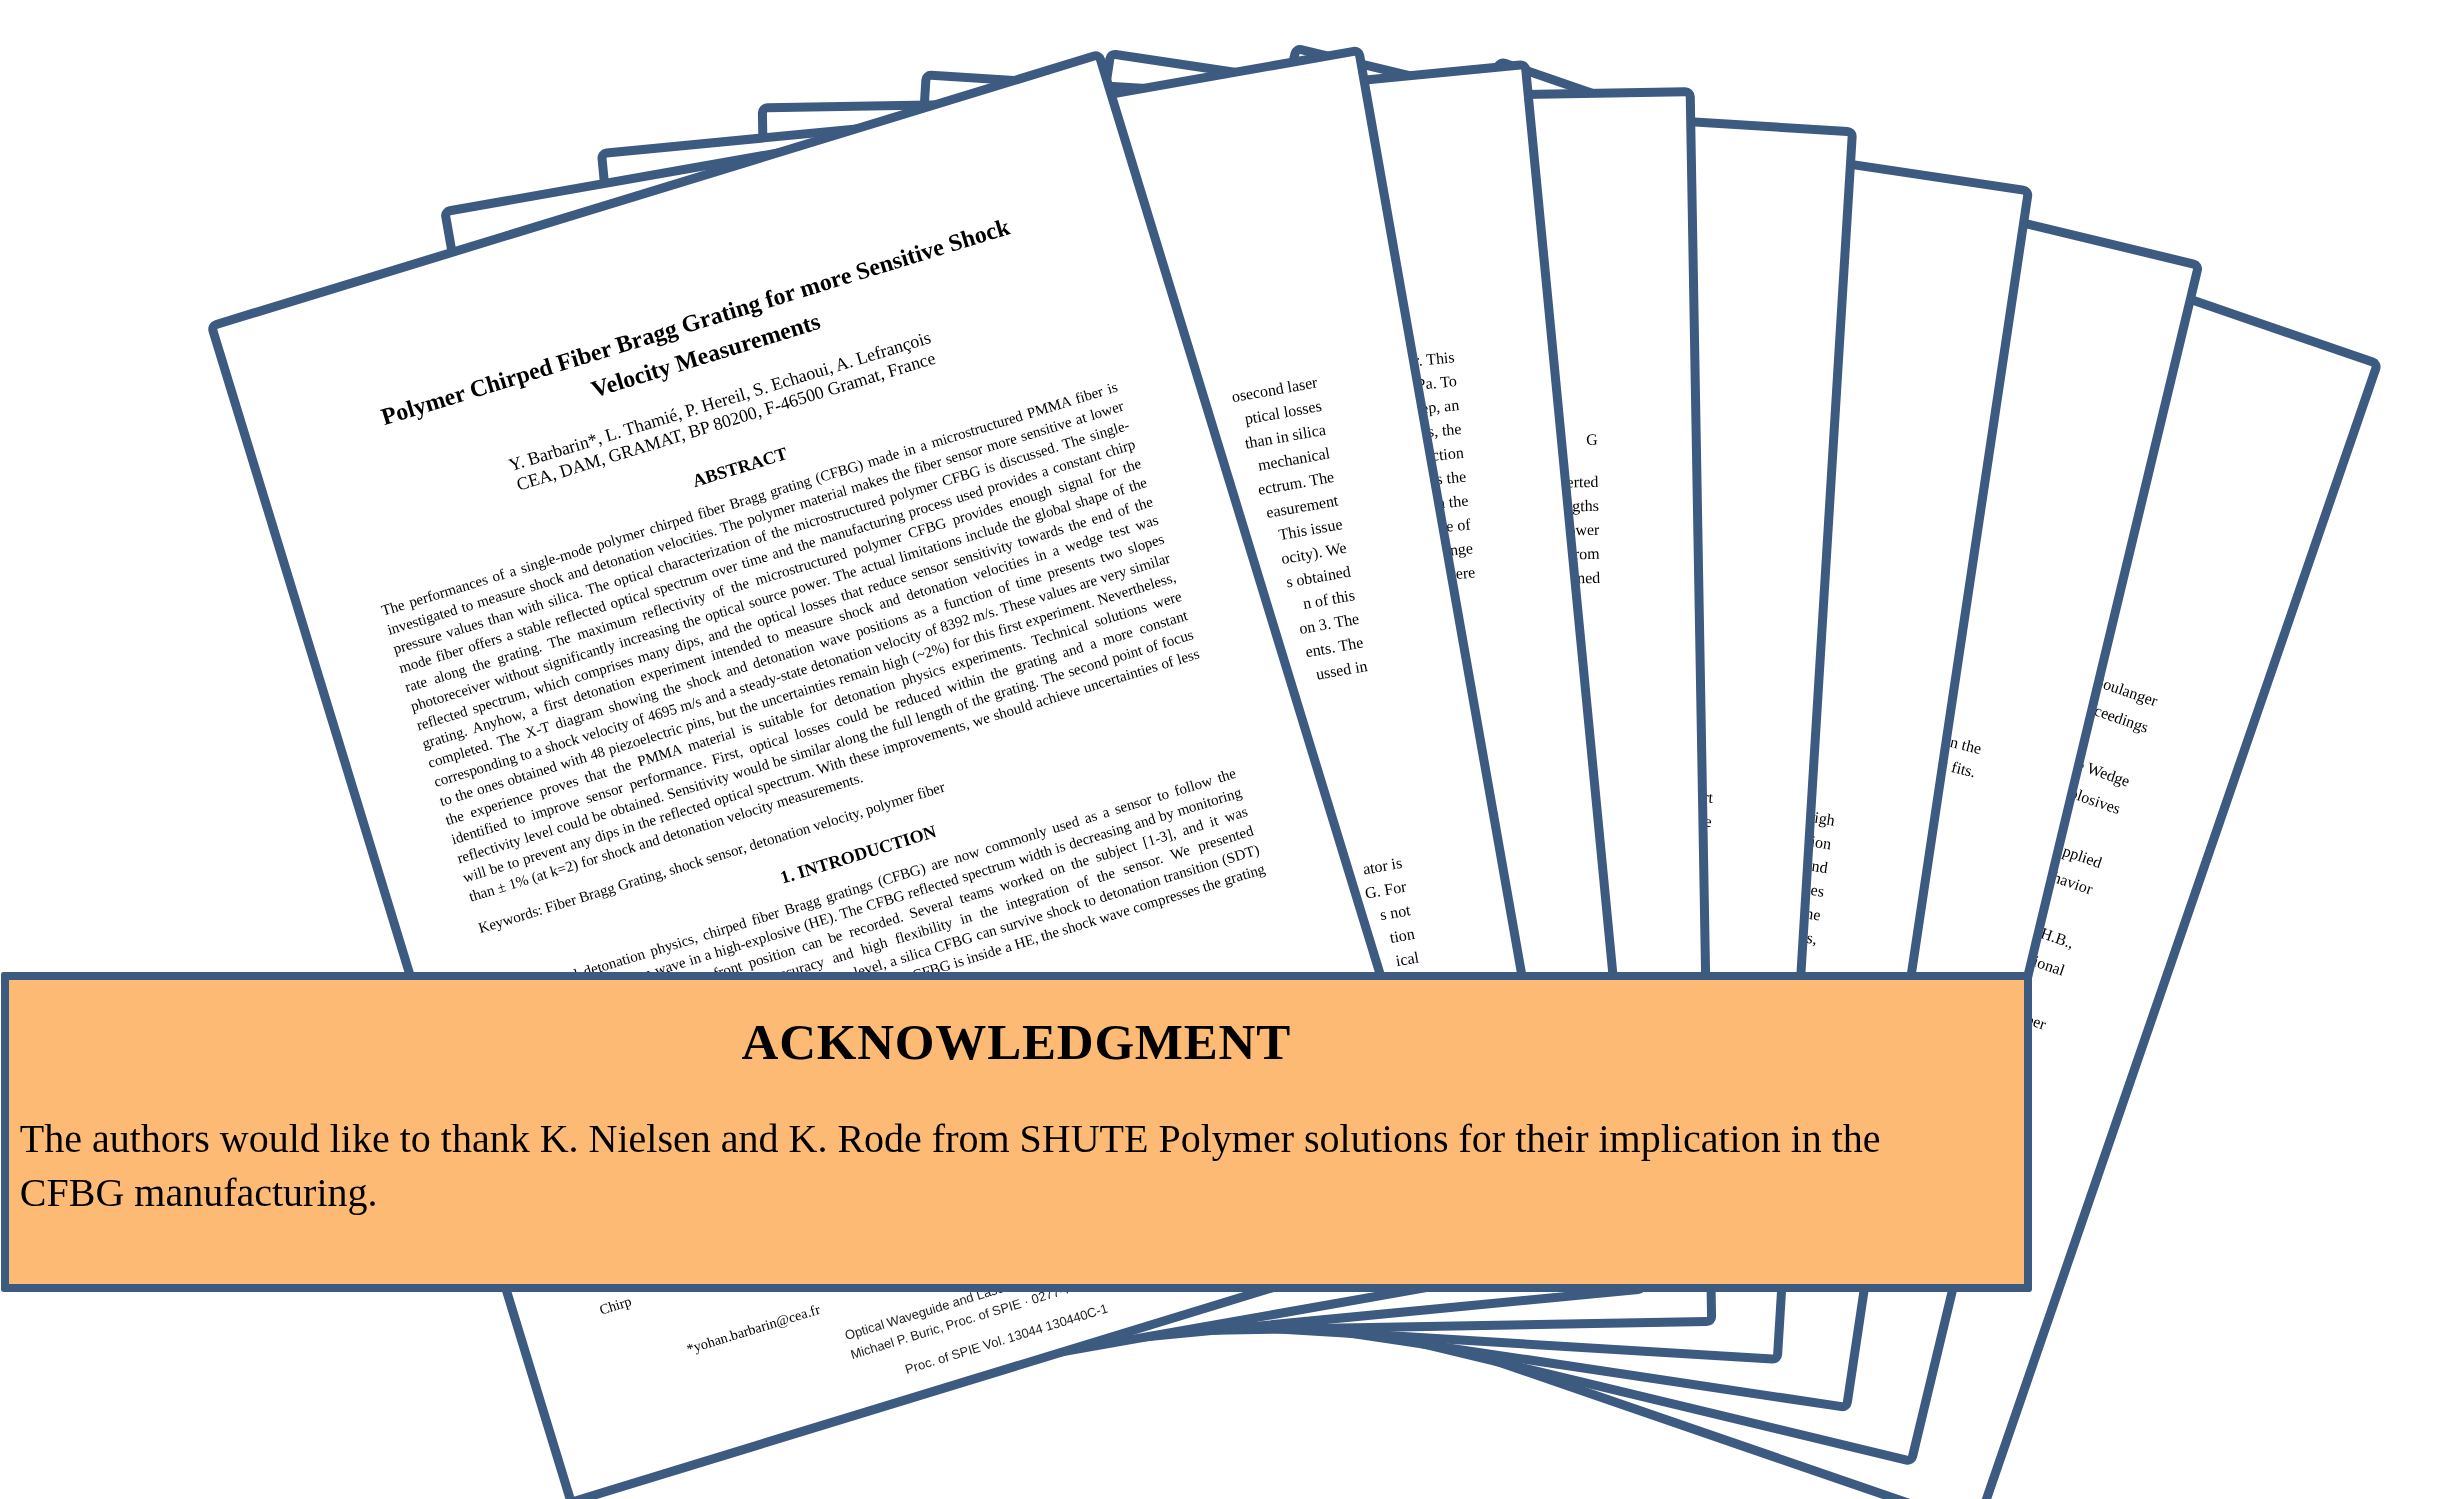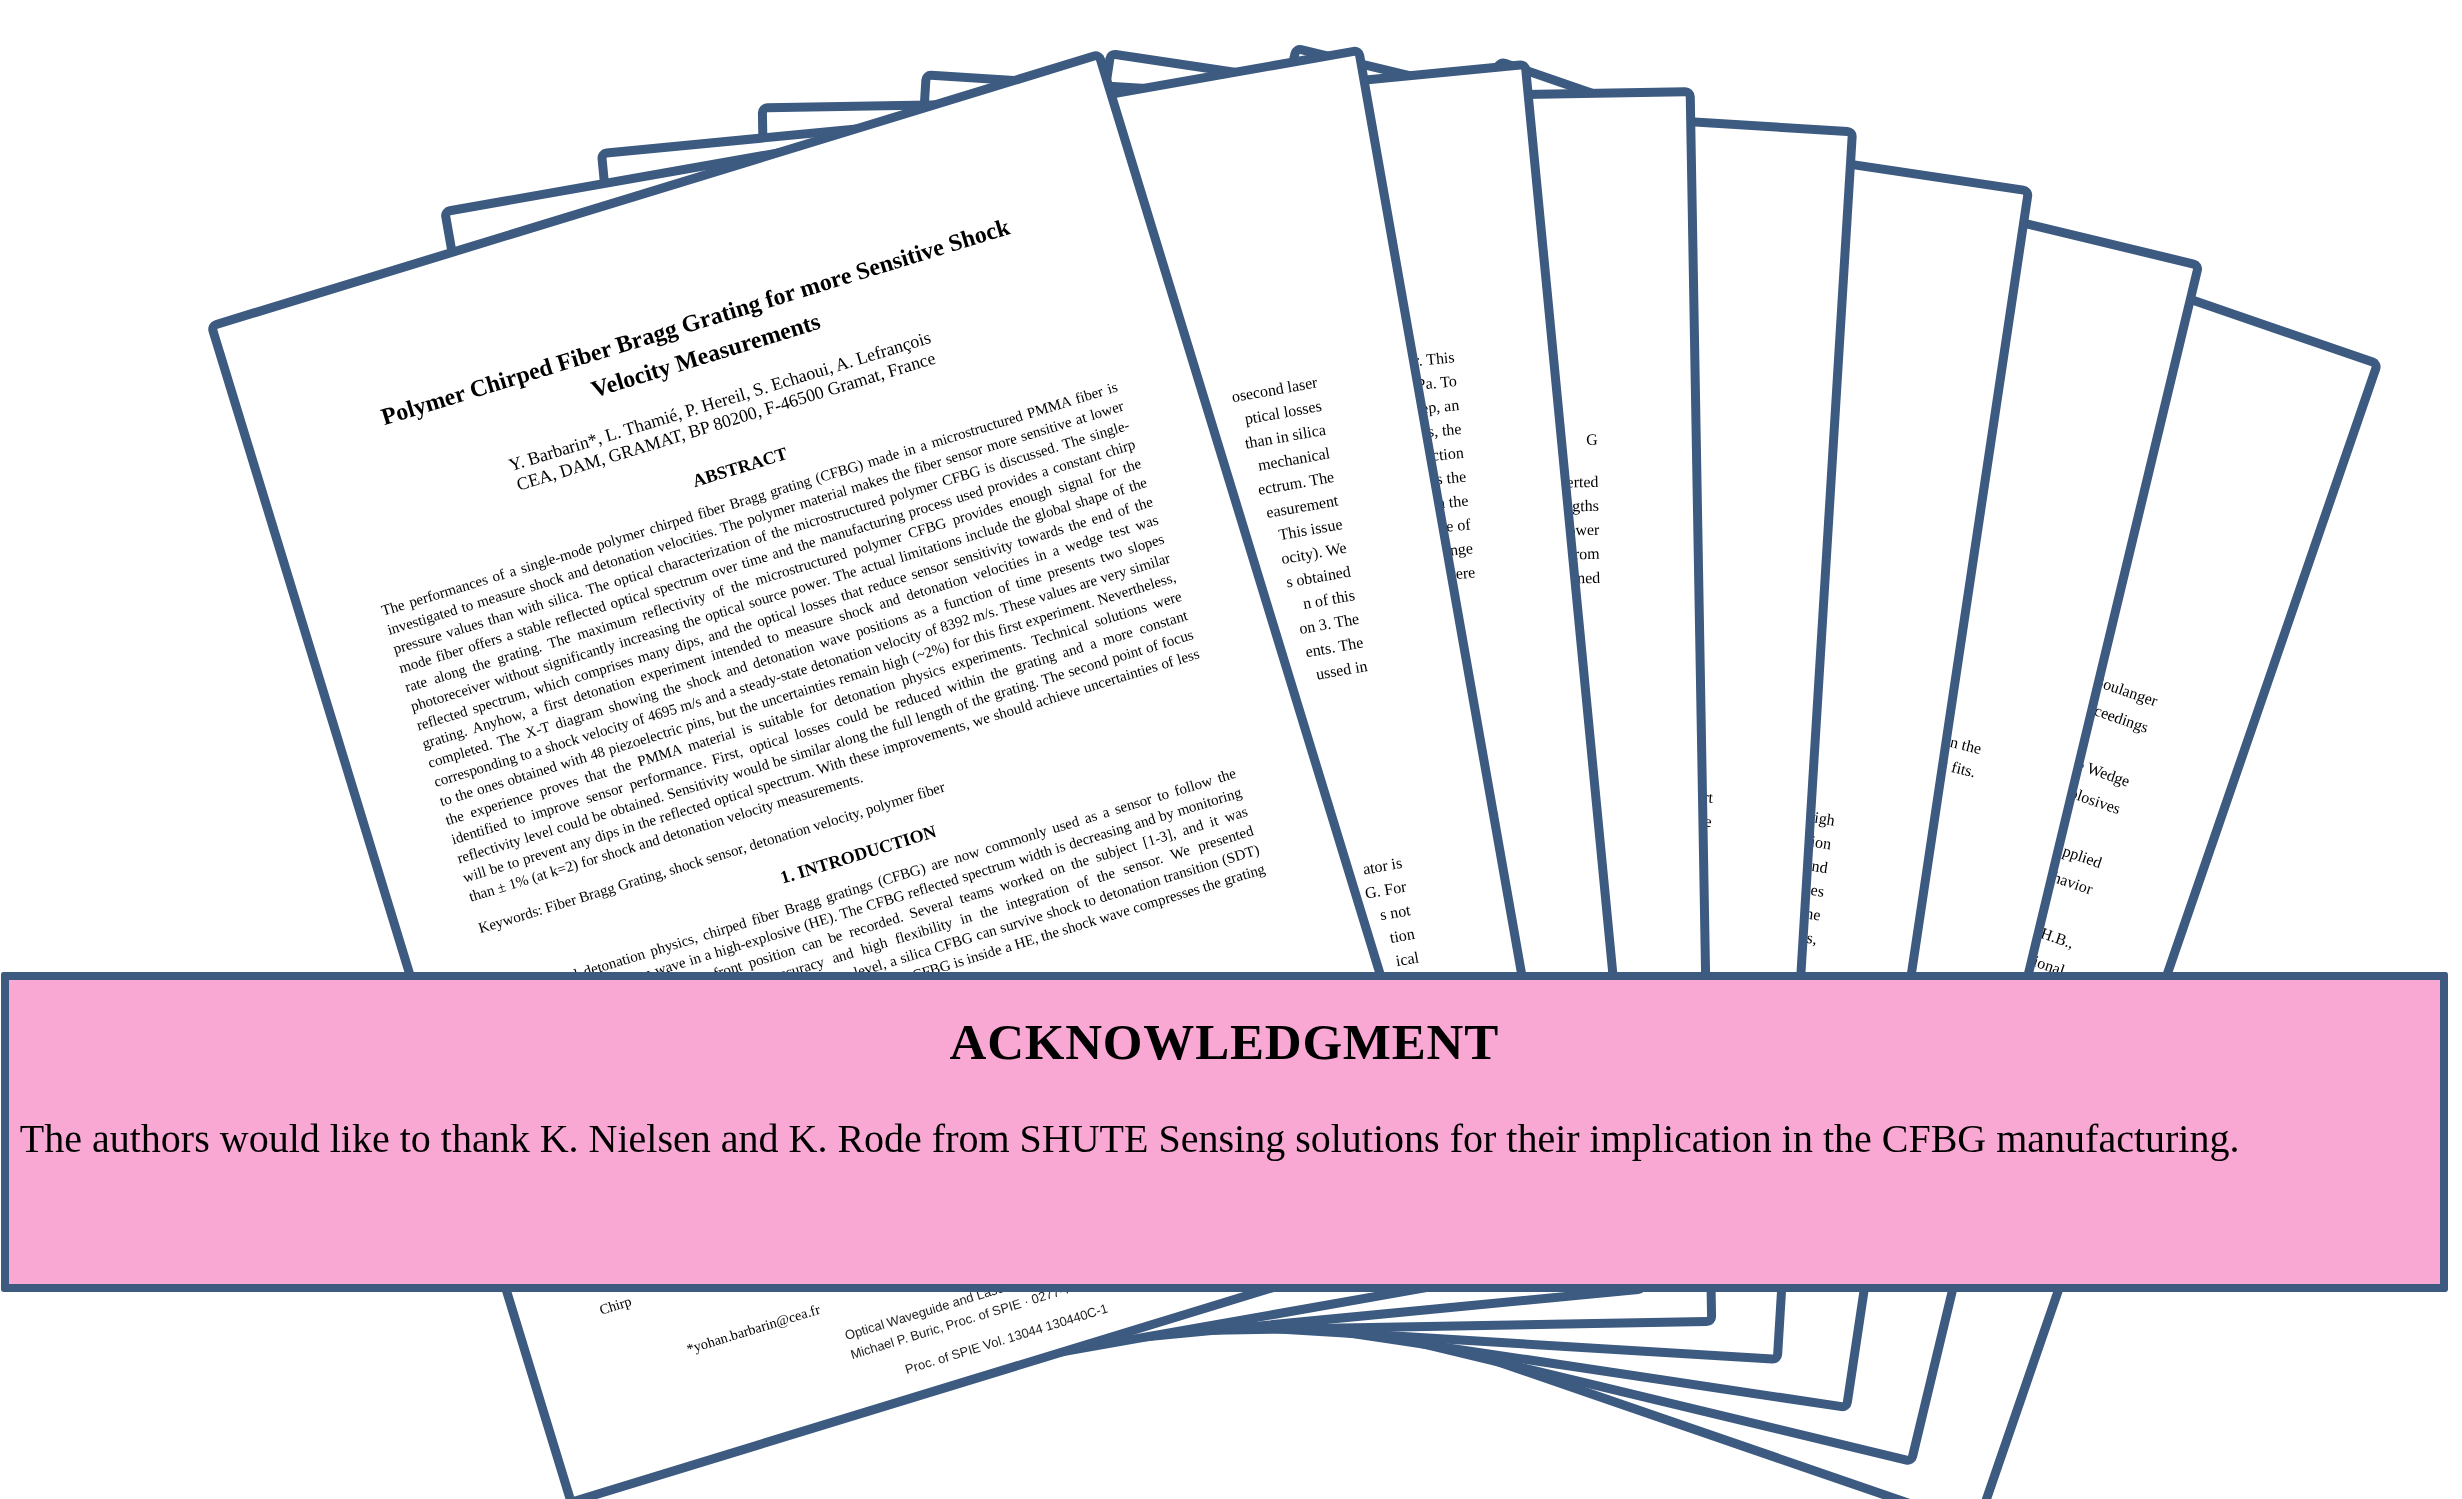--- a/index.html
+++ b/index.html
@@ -61,22 +61,22 @@
     position:absolute;right:94px;width:238px;
     text-align:right;font-size:16px;line-height:1.5;
     white-space:pre-line;
   }
   .frag-loose{line-height:1.78;}
   .xt-chart{position:absolute;right:232px;top:199px;width:141px;height:324px;}
 
   
   .banner{
     position:absolute;left:0.8px;top:972px;
-    width:2447px;height:320px;
-    background:#f9a8d4;
+    width:2031px;height:320px;
+    background:#fdba74;
     border:8.7px solid #3d5a80;
     border-radius:2.4px;
     box-sizing:border-box;
     z-index:20;
   }
   .banner-title{
     margin-top:33px;text-align:center;
     font-weight:bold;font-size:51px;letter-spacing:0.8px;
   }
   .banner-body{
@@ -227,17 +227,17 @@
       <span class="chirp-frag">Chirp</span>
       <span class="footnote-email">*yohan.barbarin@cea.fr</span>
       <div class="footer-lines">Optical Waveguide and Laser Sensors, Proc. of SPIE
 Michael P. Buric, Proc. of SPIE · 0277-786X · doi: 10.</div>
       <div class="spie-vol">Proc. of SPIE Vol. 13044  130440C-1</div>
     </div>
   </div>
 
   <div class="banner">
     <div class="banner-title">ACKNOWLEDGMENT</div>
-    <div class="banner-body">The authors would like to thank K. Nielsen and K. Rode from SHUTE Sensing solutions for their implication in the CFBG manufacturing.</div>
+    <div class="banner-body">The authors would like to thank K. Nielsen and K. Rode from SHUTE Polymer solutions for their implication in the CFBG manufacturing.</div>
   </div>
 
 </div>
 
 
 </body></html>

